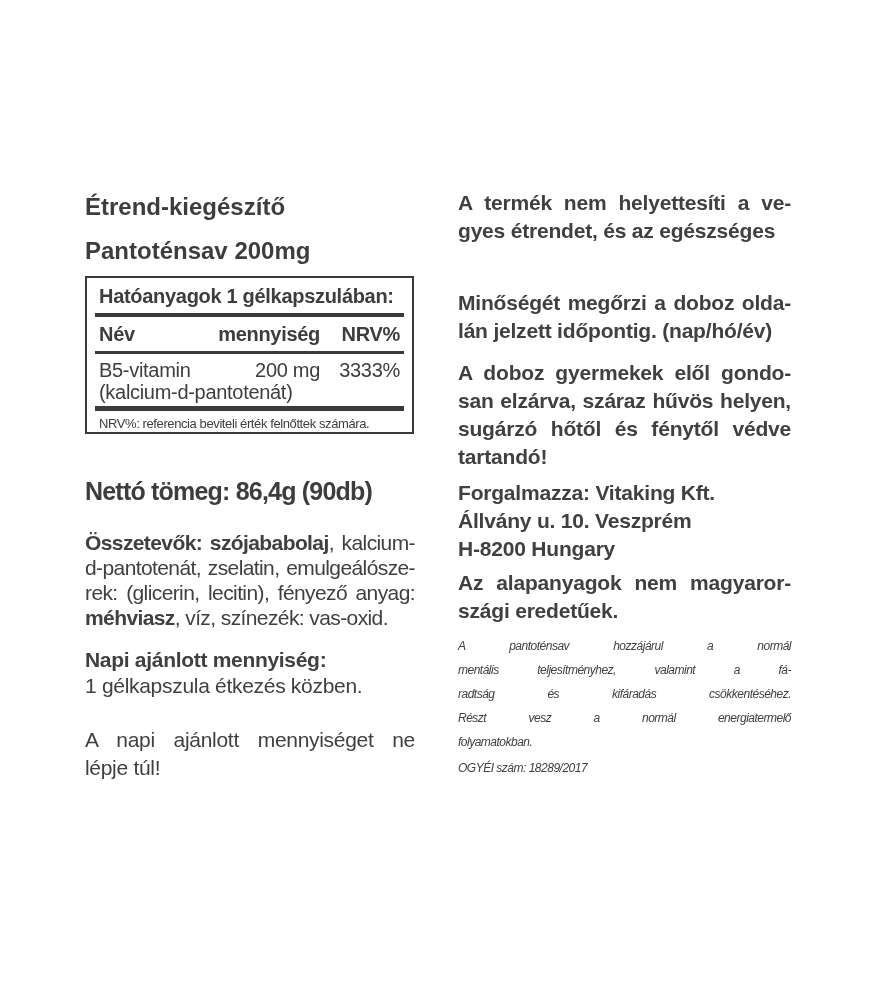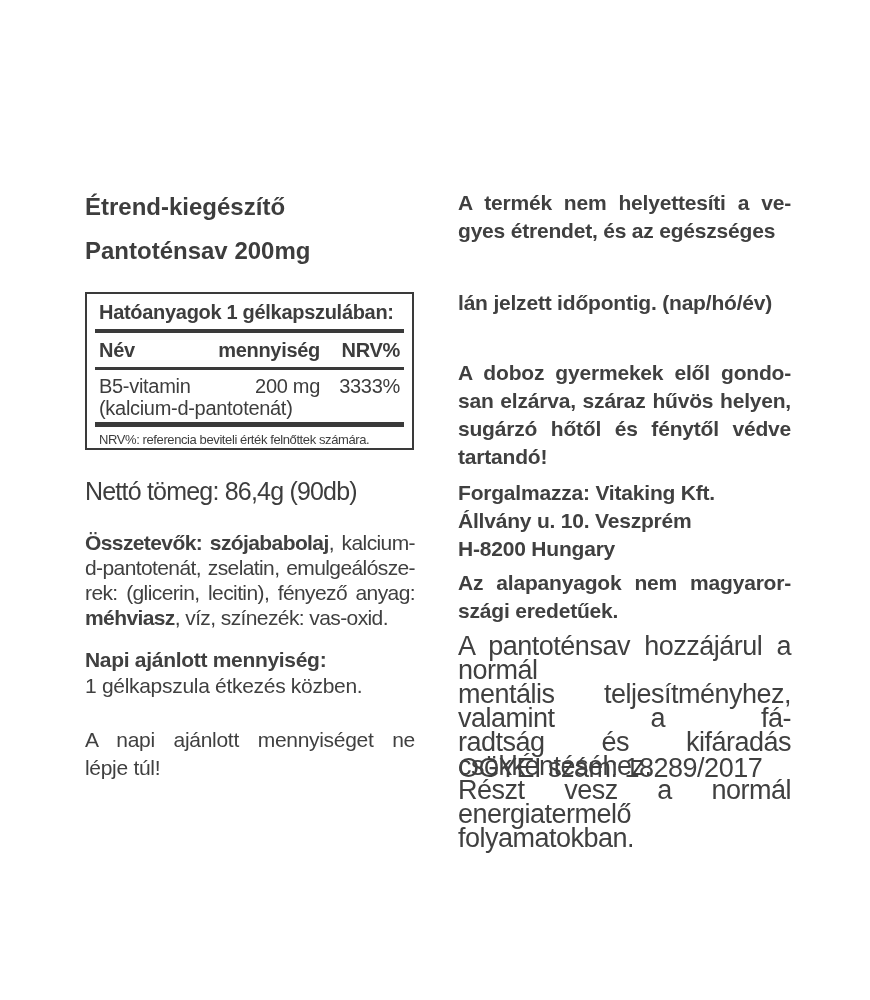--- a/index.html
+++ b/index.html
@@ -36,40 +36,40 @@
   .rule.r3 { height: 3px; margin: 6px 8px 0; }
   .rule.r5 { height: 5px; margin: 3px 8px 0; }
   .facts-row { position: relative; padding: 0 12px; line-height: 22px; }
   .facts-row.heads { margin-top: 6px; }
   .facts-row.data  { margin-top: 5px; }
   .pos-qty { position: absolute; right: 92px; top: 0; white-space: nowrap; }
   .pos-nrv { position: absolute; right: 12px; top: 0; white-space: nowrap; }
   .nm, .nm-sub { display: block; white-space: nowrap; }
   .facts-footnote { margin: 5px 12px 0; font-size: 13px; letter-spacing: -0.4px; line-height: 16px; white-space: nowrap; }
 
-  .netto { font-size: 25px; line-height: 30px; letter-spacing: -0.8px; font-weight: normal; color: #3d3d3d; white-space: nowrap; }
+  .netto { font-size: 25px; line-height: 30px; letter-spacing: -0.8px; font-weight: bold; color: #3d3d3d; white-space: nowrap; }
   .ing   { font-size: 21px; line-height: 25px; letter-spacing: -0.6px; }
   .daily { font-size: 21px; line-height: 26px; letter-spacing: -0.3px; }
   .warn  { font-size: 21px; line-height: 28px; letter-spacing: -0.3px; }
   .rp    { font-size: 21px; line-height: 28px; letter-spacing: -0.2px; font-weight: bold; }
-  .claim { font-size: 27px; line-height: 24px; letter-spacing: -0.5px; }
+  .claim { font-size: 12px; line-height: 24px; letter-spacing: -0.5px; font-style: italic; }
 </style>
 </head>
 <body>
 
 <div class="page">
 
   <div class="col left">
 
     <div class="block title" style="top:185px">
         <div class="ln">Étrend-kiegészítő</div>
         <div class="ln">Pantoténsav 200mg</div>
       </div>
 
-    <div class="block facts" style="top:292px">
+    <div class="block facts" style="top:276px">
       <div class="facts-header b">Hatóanyagok 1 gélkapszulában:</div>
       <div class="rule r4"></div>
       <div class="facts-row heads">
         <span class="b">Név</span>
         <span class="pos-qty b">mennyiség</span>
         <span class="pos-nrv b">NRV%</span>
       </div>
       <div class="rule r3"></div>
       <div class="facts-row data">
         <span class="nm">B5-vitamin</span>
@@ -103,20 +103,21 @@
   </div>
 
   <div class="col right">
 
     <div class="block rp just" style="top:189px">
         <div class="ln">A termék nem helyettesíti a ve-</div>
         <div class="ln">gyes étrendet, és az egészséges</div>
       </div>
 
     <div class="block rp just" style="top:289px">
+        <div class="ln">Minőségét megőrzi a doboz olda-</div>
         <div class="ln">lán jelzett időpontig. (nap/hó/év)</div>
       </div>
 
     <div class="block rp just" style="top:359px">
         <div class="ln">A doboz gyermekek elől gondo-</div>
         <div class="ln">san elzárva, száraz hűvös helyen,</div>
         <div class="ln">sugárzó hőtől és fénytől védve</div>
         <div class="ln">tartandó!</div>
       </div>
 

